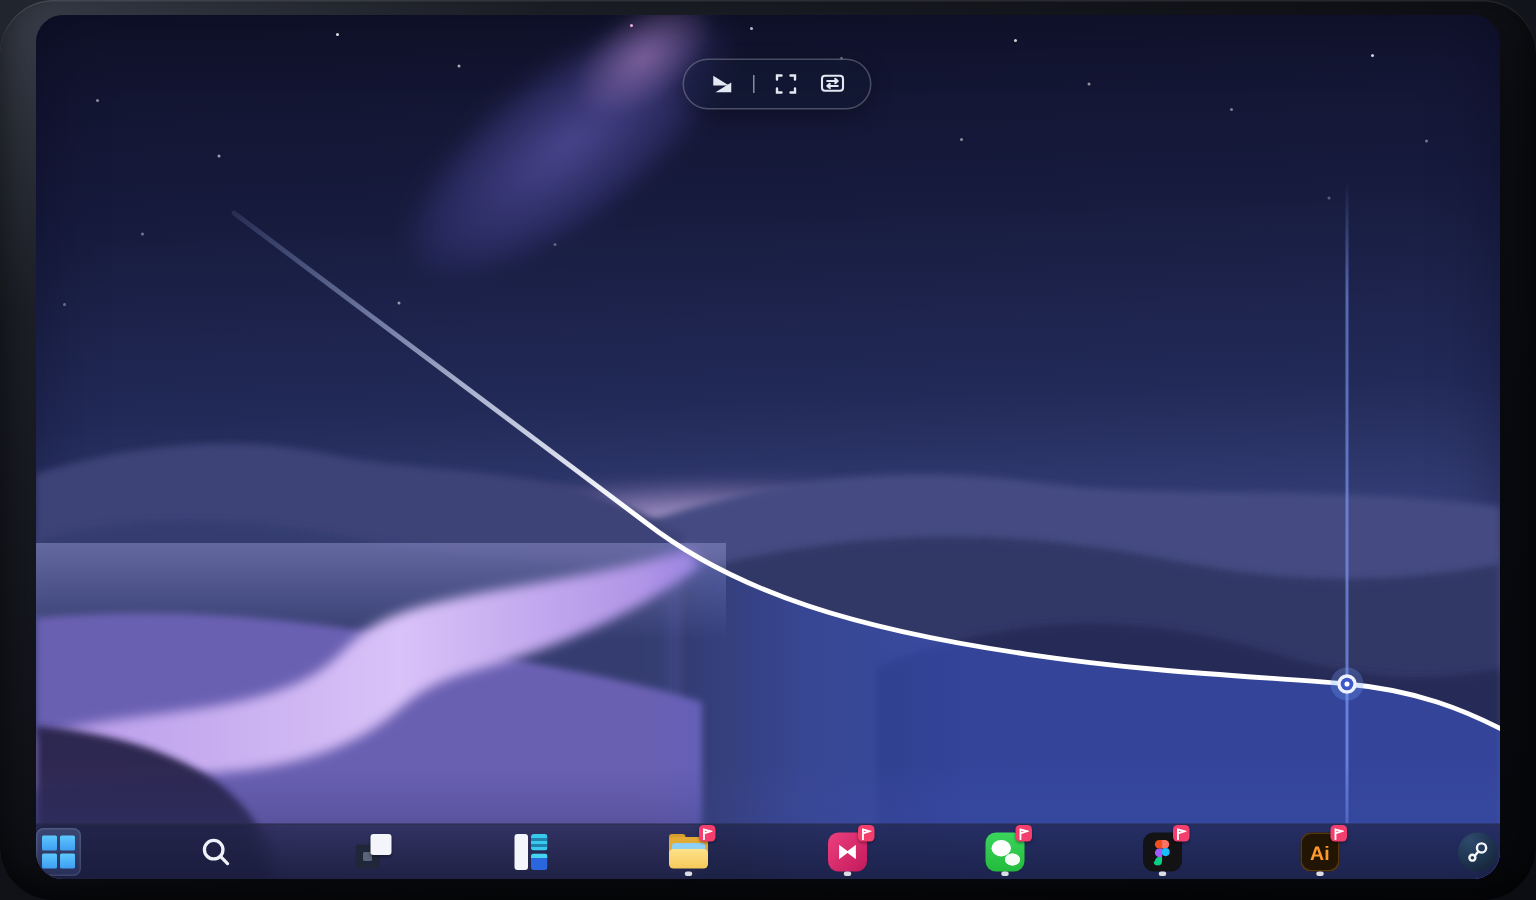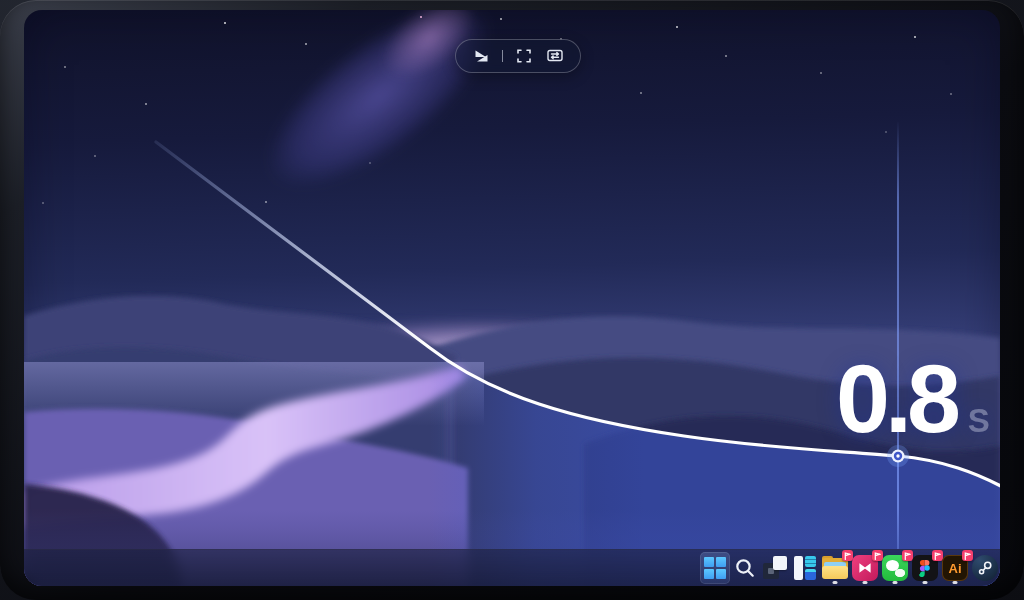--- a/index.html
+++ b/index.html
@@ -65,21 +65,21 @@
     background: rgba(18,24,50,.40); border:1px solid rgba(255,255,255,.24); border-radius:17px;
     backdrop-filter: blur(4px); box-shadow: 0 4px 14px rgba(0,0,0,.28); }
   .toolbar button { background:none; border:none; width:20px; height:20px; display:grid; place-items:center; cursor:pointer; padding:0; }
   .tdiv { width:1px; height:12px; background:rgba(230,235,245,.55); }
 
   
   .taskbar { position:absolute; left:0; right:0; bottom:0; height:37px;
     background: linear-gradient(180deg, rgba(28,32,64,.62), rgba(22,26,54,.78));
     border-top:1px solid rgba(255,255,255,.05);
     backdrop-filter: blur(6px);
-    display:flex; align-items:center; justify-content:flex-end; gap:0; }
+    display:flex; align-items:center; justify-content:space-between; gap:0; }
   .tb-item { position:relative; width:30px; height:32px; display:grid; place-items:center; cursor:pointer; border-radius:5px; }
   .tb-item.start { background: linear-gradient(180deg, rgba(150,190,255,.22), rgba(120,160,255,.14));
     box-shadow: inset 0 0 0 1px rgba(255,255,255,.10); }
   .badge { position:absolute; top:-2px; right:-3px; width:11px; height:11px; border-radius:3px;
     background:#f43f6e; display:grid; place-items:center; box-shadow:0 1px 2px rgba(0,0,0,.4); }
   .rundot { position:absolute; bottom:0px; left:50%; transform:translateX(-50%);
     width:5px; height:3px; border-radius:2px; background:rgba(255,255,255,.85); }
 
   
   .winlogo { width:22px; height:22px; display:grid; grid-template-columns:1fr 1fr; grid-template-rows:1fr 1fr; gap:2px; }
@@ -188,24 +188,20 @@
       <line x1="874" y1="112" x2="874" y2="539" stroke="url(#vGrad)" stroke-width="2"></line>
       <path fill="none" stroke="url(#lineGrad)" stroke-width="3.2" stroke-linecap="round" d="M132,132 L406,338 C468,386 550,410 660,426 C748,439 818,441 874,446 C918,450 952,462 988,482"></path>
       <g>
         <circle cx="874" cy="446" r="11" fill="#78a0ff" opacity=".28"></circle>
         <circle cx="874" cy="446" r="6.5" fill="#eef2ff"></circle>
         <circle cx="874" cy="446" r="4.2" fill="#3e57c9"></circle>
         <circle cx="874" cy="446" r="1.7" fill="#ffffff"></circle>
       </g>
     </svg>
 
-    <div class="duration">
-      <span class="val">0.8</span>
-      <span class="unit">S</span>
-    </div>
 
     <div class="toolbar">
       <button>
         <svg width="17" height="16" viewBox="0 0 16 16">
           <polygon points="2,2.5 12.5,9 2,9" fill="#e3e8f2"></polygon>
           <polygon points="14,13.5 14,7 3.5,13.5" fill="#e3e8f2"></polygon>
         </svg>
       </button>
       <div class="tdiv"></div>
       <button>

